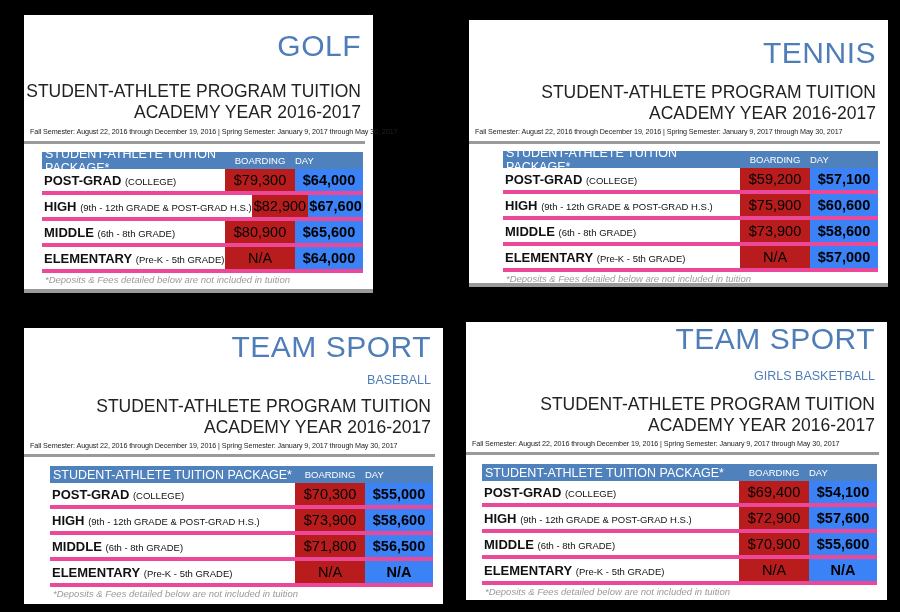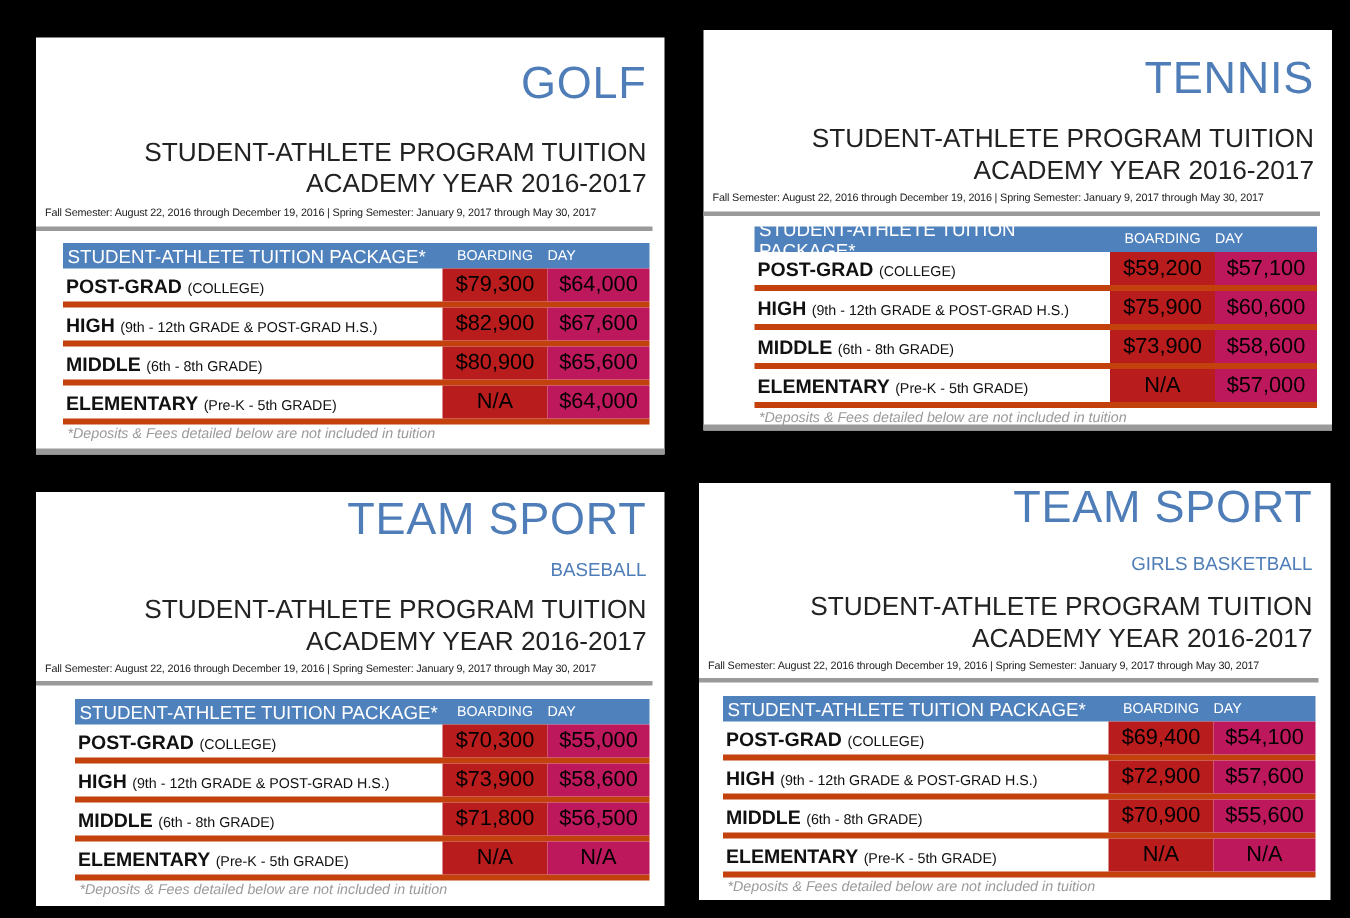--- a/index.html
+++ b/index.html
@@ -1,39 +1,39 @@
 <!DOCTYPE html>
 <html><head>
 <meta charset="utf-8">
 <style>
   html, body { margin:0; padding:0; }
   body { width:900px; height:612px; background:#000; position:relative; overflow:hidden;
          font-family:"Liberation Sans", sans-serif; }
   .panel { position:absolute; background:#fff; box-sizing:border-box; }
-  .p-golf   { left:24px;  top:15px;  width:419px; height:278px;margin-top:10px; }
+  .p-golf   { left:24px;  top:15px;  width:349px; height:278px; }
   .p-tennis { left:469px; top:20px;  width:419px; height:267px; }
   .p-base   { left:24px;  top:328px; width:419px; height:276px; }
   .p-bball  { left:466px; top:322px; width:421px; height:278px; }
   .sport { position:absolute; right:12px; color:#4f7db8; font-size:30px; letter-spacing:0.5px; }
   .sub { position:absolute; right:12px; color:#4f7db8; font-size:12.5px; }
   .h1 { position:absolute; right:12px; color:#222; font-size:17.5px; text-align:right; line-height:21px; }
   .dates { position:absolute; left:6px; right:8px; color:#222; font-size:7.2px; white-space:nowrap; letter-spacing:-0.1px; }
   .rule { position:absolute; left:0; right:8px; height:3px; background:#9a9a9a; }
   .rule-bottom { position:absolute; left:0; right:0; bottom:0; height:4px; background:#9a9a9a; }
   .tbl { position:absolute; left:18px; right:10px; }
   .thead { display:flex; background:#4f81bd; color:#fff; height:17px; align-items:center; }
   .thead .c0 { flex:1; font-size:12.5px; padding-left:3px; }
   .thead .c1 { width:70px; text-align:center; font-size:9.5px; }
   .thead .c2 { width:68px; text-align:left; font-size:9.5px; }
-  .row { display:flex; height:22px; align-items:center; border-bottom:4px solid #c2410c; }
+  .row { display:flex; height:22px; align-items:center; border-bottom:4px solid #ec4899; }
   .row .c0 { flex:1; padding-left:2px; font-size:13px; color:#111; white-space:nowrap; }
   .row .c0 b { font-weight:bold; }
   .row .c0 span.n { font-size:9.5px; }
   .row .c1 { width:70px; text-align:center; font-size:14.5px; background:#b91c1c; height:100%; line-height:22px; }
-  .row .c2 { width:68px; text-align:center; font-size:14.5px; background:#be185d; height:100%; line-height:22px; }
+  .row .c2 { width:68px; text-align:center; font-size:14.5px; background:#3b82f6; height:100%; line-height:22px;font-weight:bold; }
   .note { font-size:9.5px; font-style:italic; color:#9a9a9a; padding-left:3px; margin-top:1px; }
 </style>
 </head>
 <body>
 
 <div class="panel p-golf">
   <div class="sport" style="top:14px;">GOLF</div>
   <div class="h1" style="top:66px;">
     <div>STUDENT-ATHLETE PROGRAM TUITION</div>
     <div>ACADEMY YEAR 2016-2017</div>

